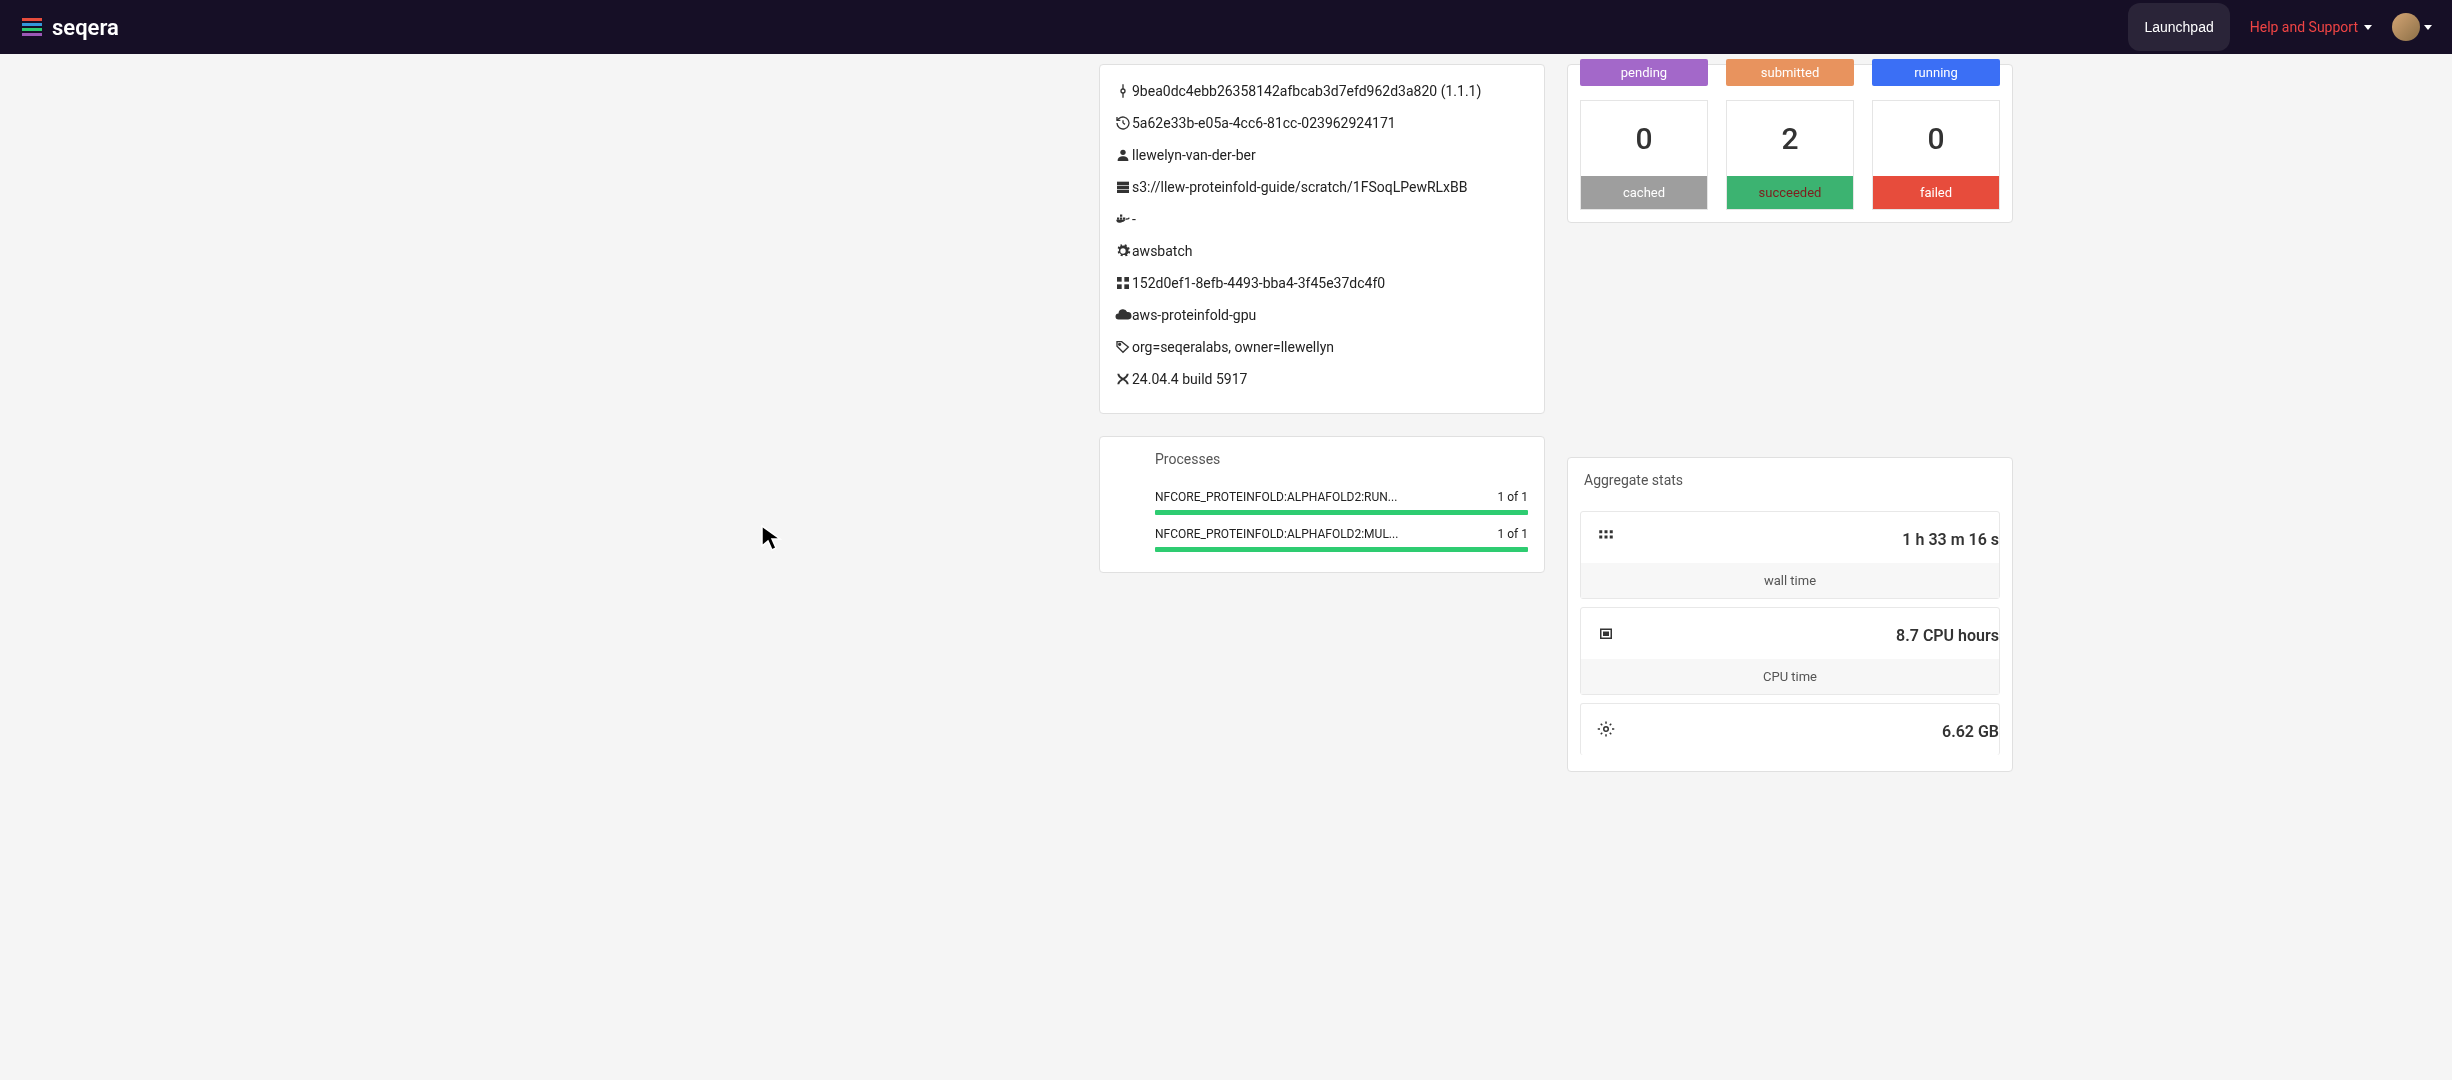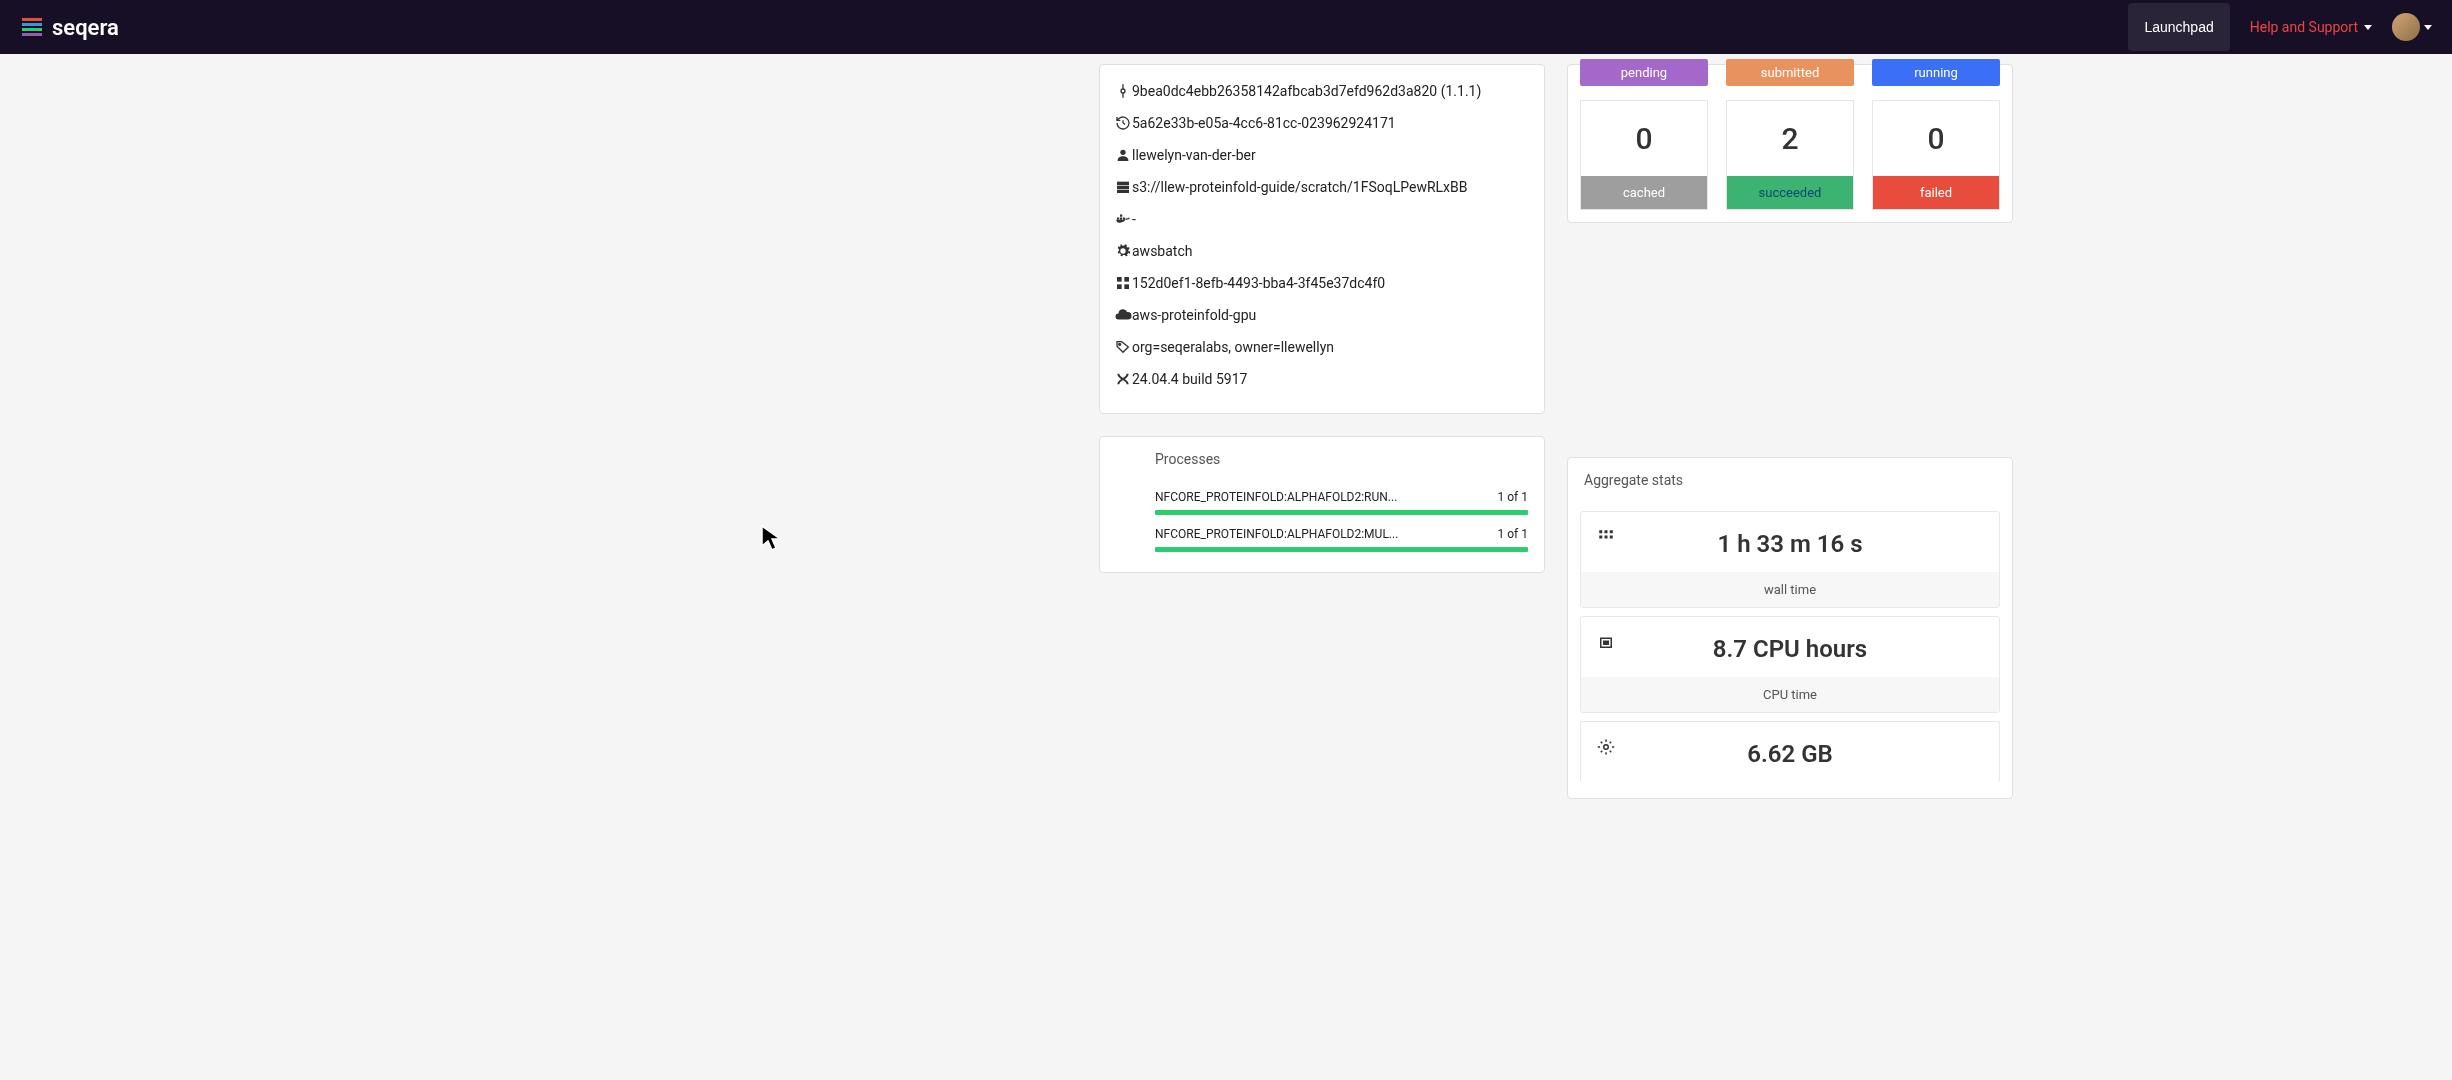--- a/index.html
+++ b/index.html
@@ -36,21 +36,21 @@
 .topbar-right {
   display: flex;
   align-items: center;
   gap: 20px;
 }
 .launchpad-btn {
   background: #2a2438;
   color: #fff;
   border: none;
   padding: 16px 16px;
-  border-radius: 4px;
+  border-radius: 12px;
   font-size: 14px;
   cursor: pointer;
 }
 .help-support {
   color: #ef4444;
   font-size: 14px;
   display: flex;
   align-items: center;
   gap: 6px;
   cursor: pointer;
@@ -136,21 +136,21 @@
   padding: 20px 0;
   background: #fff;
 }
 .status-label {
   text-align: center;
   font-size: 13px;
   padding: 9px 0;
   color: #fff;
 }
 .status-cached .status-label { background: #9e9e9e; color: #fff; }
-.status-succeeded .status-label { background: #3cb371; color: #0c4a6e; }
+.status-succeeded .status-label { background: #3cb371; color: #7f1d1d; }
 .status-failed .status-label { background: #e74c3c; color: #fff; }
 
 .status-top-row {
   display: grid;
   grid-template-columns: repeat(3, 1fr);
   gap: 18px;
   margin-bottom: 14px;
 }
 .status-pill {
   text-align: center;
@@ -196,23 +196,24 @@
 }
 .stat-icon {
   position: absolute;
   left: 16px;
   top: 16px;
   width: 18px;
   height: 18px;
   color: #333;
 }
 .stat-value {
-  font-size: 24px;
+  font-size: 16px;
   font-weight: 600;
   padding: 18px 0 14px 0;
+  text-align: right;
 }
 .stat-label {
   font-size: 13px;
   color: #555;
   background: #f7f7f7;
   padding: 10px 0;
 }
 
 .cursor-pointer {
   position: absolute;

